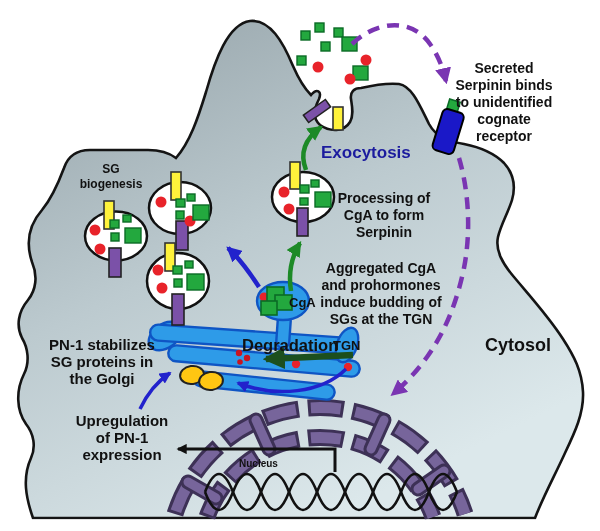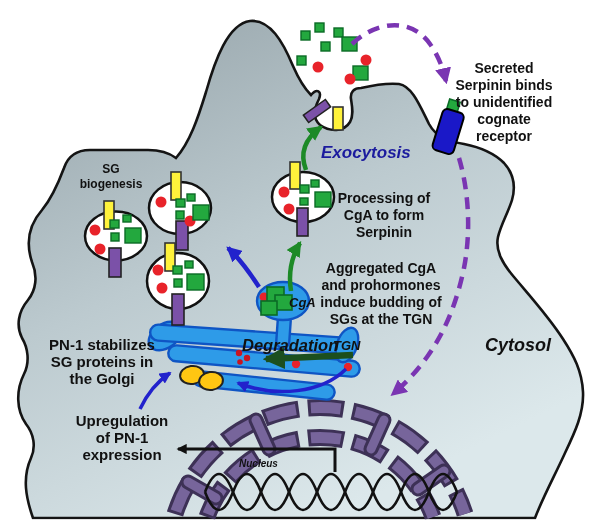--- a/index.html
+++ b/index.html
@@ -1,21 +1,21 @@
 <!DOCTYPE html>
 <html><head>
 <meta charset="utf-8">
 <style>
   html,body{margin:0;padding:0;background:#fff;}
   #fig{position:relative;width:600px;height:531px;background:#fff;overflow:hidden;
        font-family:"Liberation Sans",sans-serif;}
   #fig svg{position:absolute;left:0;top:0;}
   .lbl{position:absolute;font-weight:bold;color:#111;white-space:pre-line;
        text-align:center;line-height:1.18;}
-  .lbl.left{text-align:left;font-style:italic;}
+  .lbl.left{text-align:left;}
 </style>
 </head>
 <body>
 
 <div id="fig">
 <svg width="600" height="531" viewBox="0 0 600 531">
   <defs>
     <linearGradient id="cellg" x1="0" y1="0" x2="0.55" y2="1">
       <stop offset="0" stop-color="#93A1A7"></stop>
       <stop offset="0.5" stop-color="#BCCACF"></stop>

